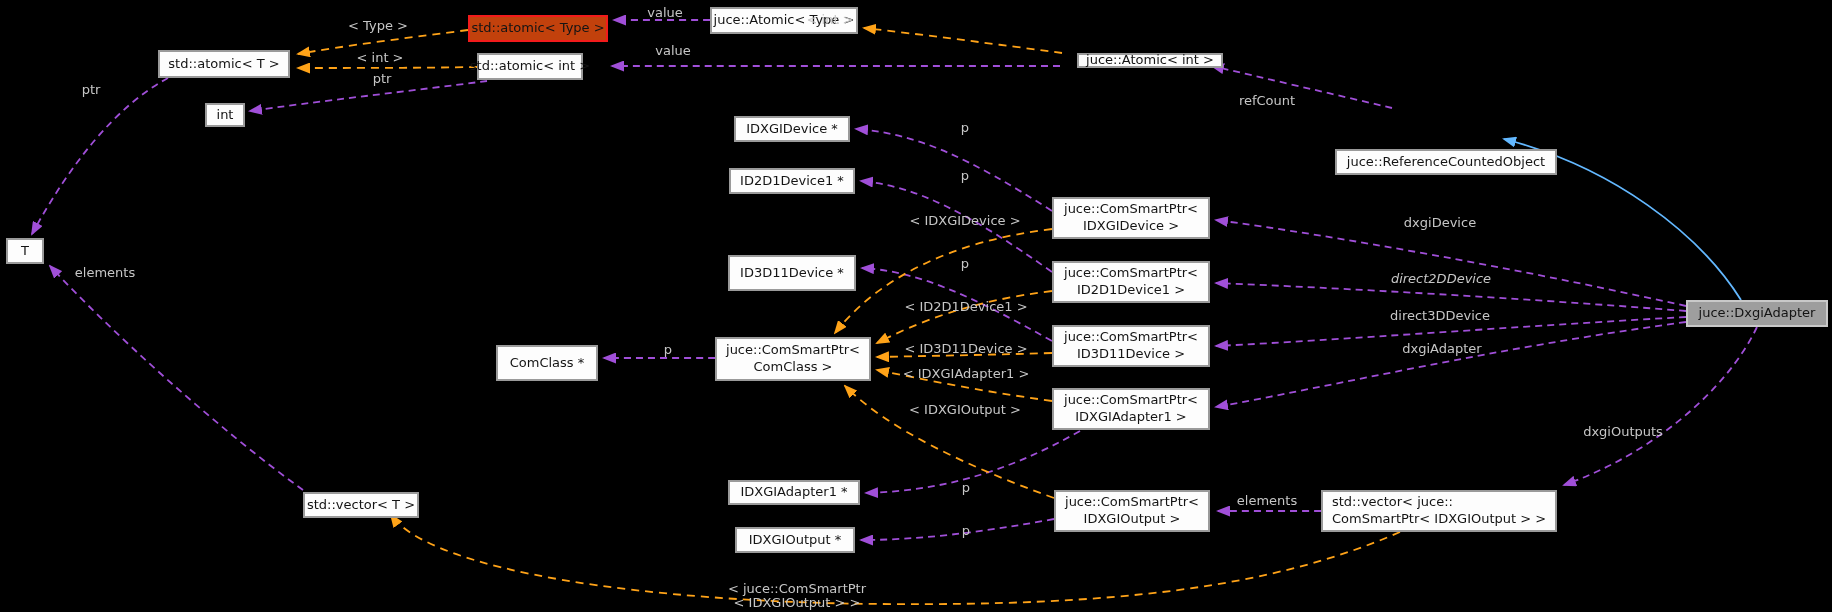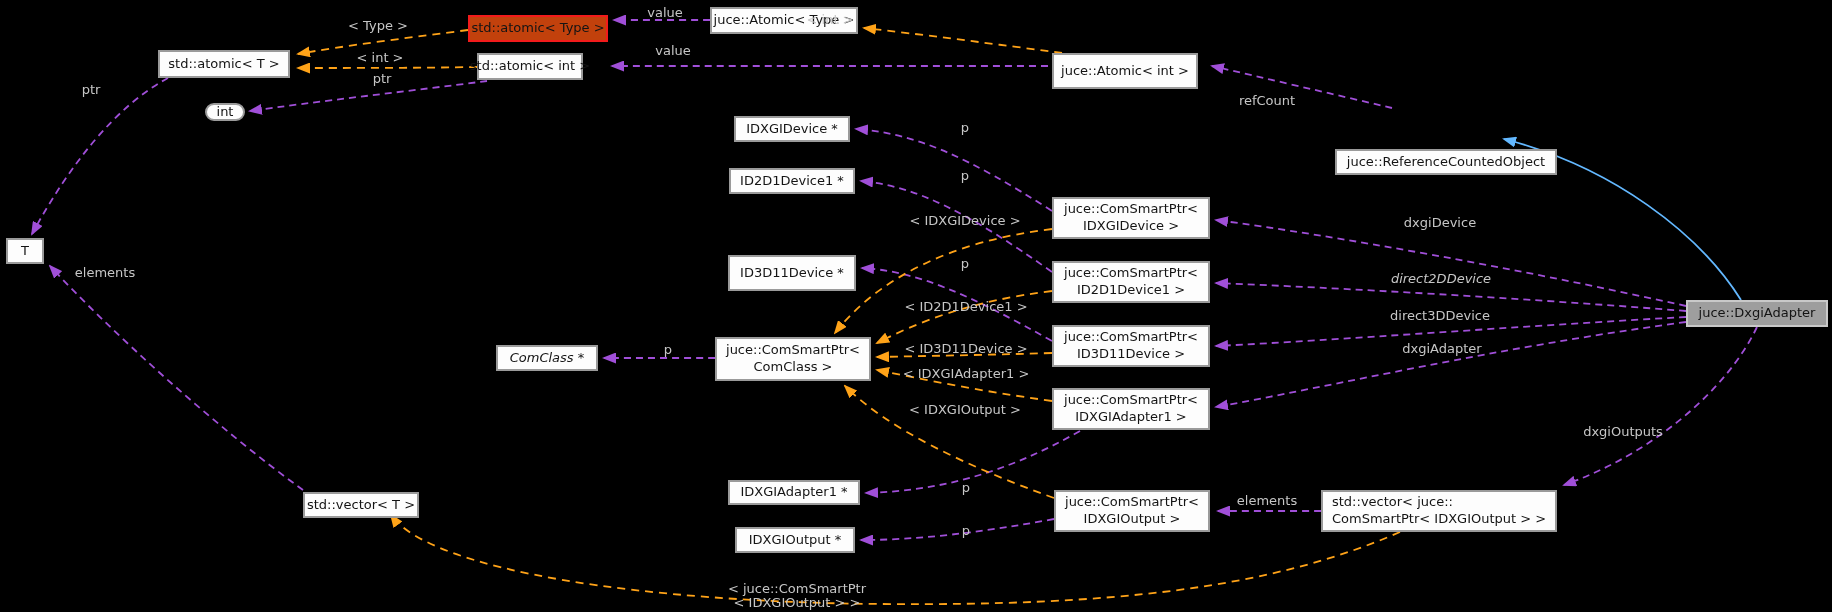--- a/index.html
+++ b/index.html
@@ -88,42 +88,42 @@
     </div>
     <div class="node" data-name="node-juce-atomic-type" style="left: 710px; top: 7px; width: 148px; height: 27px;">
       <span data-name="node-label">juce::Atomic&lt; Type &gt;</span>
     </div>
     <div class="node" data-name="node-atomic-t" style="left: 158px; top: 50px; width: 132px; height: 28px;">
       <span data-name="node-label">std::atomic&lt; T &gt;</span>
     </div>
     <div class="node" data-name="node-atomic-int" style="left: 477px; top: 53px; width: 106px; height: 27px;">
       <span data-name="node-label">std::atomic&lt; int &gt;</span>
     </div>
-    <div class="node" data-name="node-juce-atomic-int" style="left: 1052px; top: 53px; width: 146px; height: 36px;">
+    <div class="node" data-name="node-juce-atomic-int" style="left: 1077px; top: 53px; width: 146px; height: 15px;">
       <span data-name="node-label">juce::Atomic&lt; int &gt;</span>
     </div>
-    <div class="node" data-name="node-int" style="left: 205px; top: 103px; width: 40px; height: 18px; border-radius: 10px;">
+    <div class="node" data-name="node-int" style="left: 205px; top: 103px; width: 40px; height: 24px;">
       <span data-name="node-label">int</span>
     </div>
     <div class="node" data-name="node-ref-counted" style="left: 1335px; top: 108px; width: 222px; height: 26px; margin-top: 41px;">
       <span data-name="node-label">juce::ReferenceCountedObject</span>
     </div>
     <div class="node" data-name="node-t" style="left: 6px; top: 238px; width: 38px; height: 26px;">
       <span data-name="node-label">T</span>
     </div>
     <div class="node" data-name="node-idxgi-device-ptr" style="left: 734px; top: 116px; width: 116px; height: 26px;">
       <span data-name="node-label">IDXGIDevice *</span>
     </div>
     <div class="node" data-name="node-id2d1-device1-ptr" style="left: 729px; top: 168px; width: 126px; height: 26px;">
       <span data-name="node-label">ID2D1Device1 *</span>
     </div>
     <div class="node" data-name="node-id3d11-device-ptr" style="left: 728px; top: 255px; width: 128px; height: 36px;">
       <span data-name="node-label">ID3D11Device *</span>
     </div>
-    <div class="node" data-name="node-comclass-ptr" style="left: 496px; top: 345px; width: 102px; height: 26px; font-style: italic;">
+    <div class="node" data-name="node-comclass-ptr" style="left: 496px; top: 345px; width: 102px; height: 36px;">
       <span data-name="node-label">ComClass *</span>
     </div>
     <div class="node" data-name="node-comsmartptr-comclass" style="left: 715px; top: 337px; width: 156px; height: 44px;">
       <span data-name="node-label">juce::ComSmartPtr&lt;</span>
       <span data-name="node-label">ComClass &gt;</span>
     </div>
     <div class="node" data-name="node-cs-idxgi-device" style="left: 1052px; top: 197px; width: 158px; height: 42px;">
       <span data-name="node-label">juce::ComSmartPtr&lt;</span>
       <span data-name="node-label">IDXGIDevice &gt;</span>
     </div>

